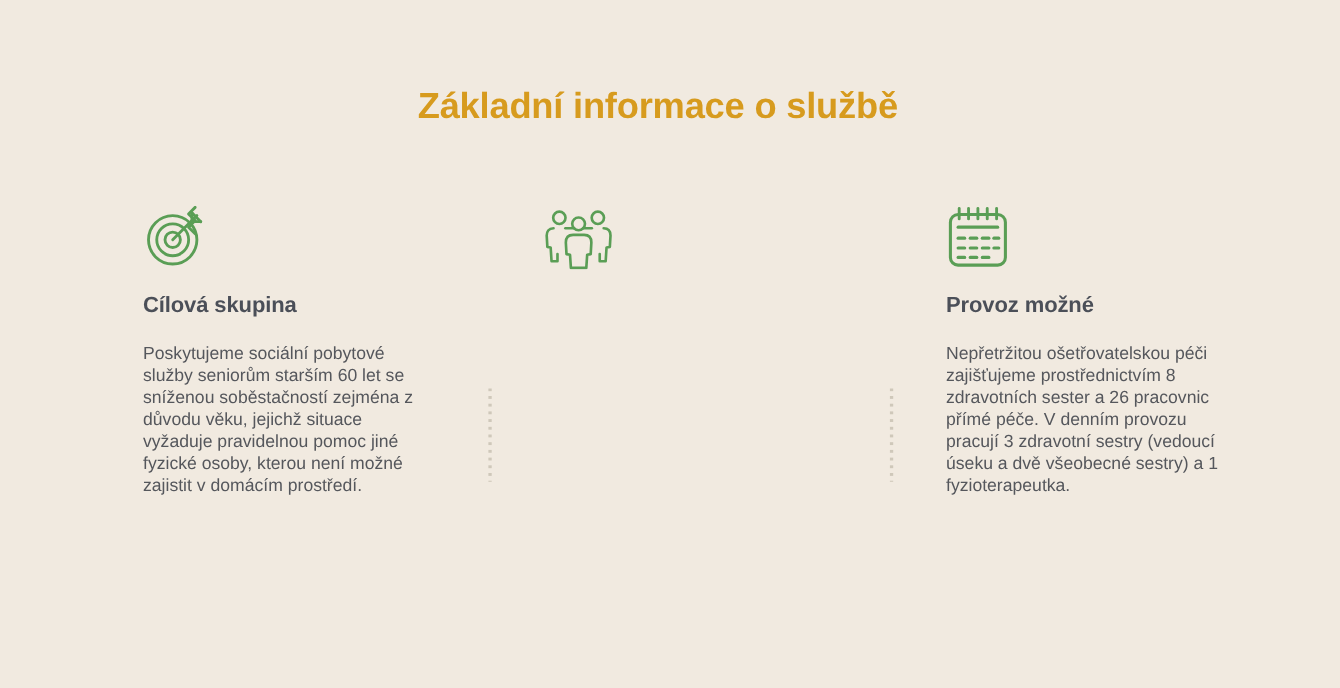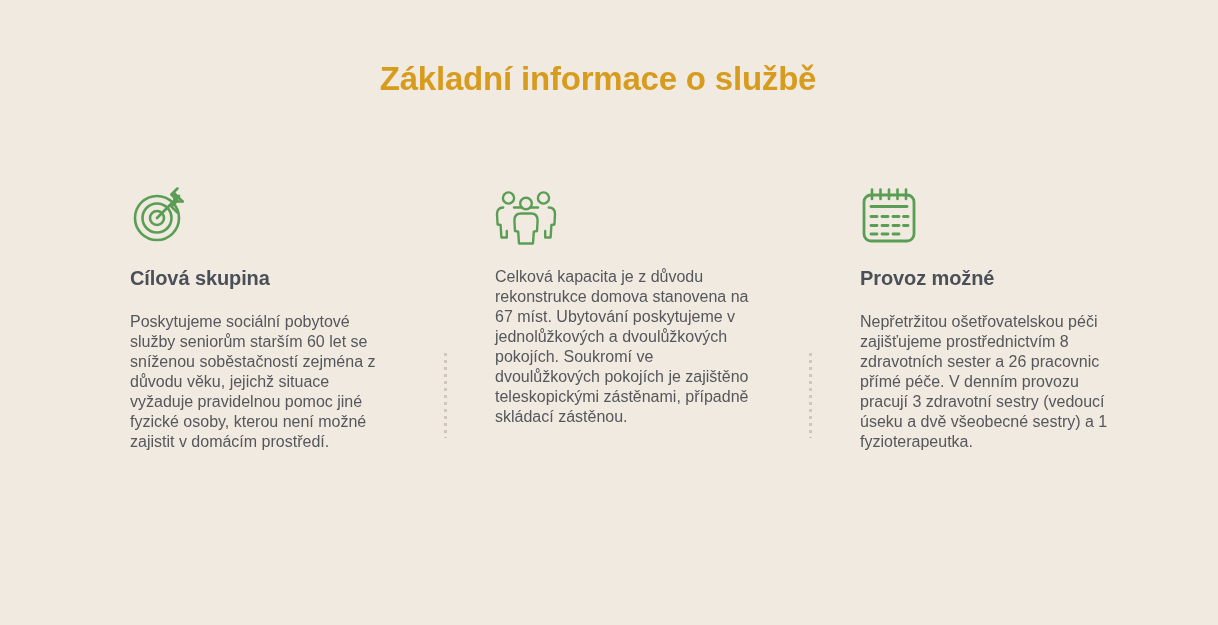--- a/index.html
+++ b/index.html
@@ -14,21 +14,21 @@
     overflow: hidden;
   }
   .page {
     position: relative;
     width: 1218px;
     height: 625px;
     background: #f1eae0;
   }
   .page-title {
     position: absolute;
-    top: 38px;
+    top: 55px;
     left: 0;
     width: 1196px;
     text-align: center;
     font-size: 33px;
     font-weight: bold;
     color: #d79b1e;
     letter-spacing: -0.2px;
   }
   .columns {
     position: absolute;
@@ -118,21 +118,20 @@
           <circle cx="13.5" cy="11" r="5.6" stroke="#5a9e55" stroke-width="2.4" fill="none"></circle>
           <path d="M8.2 20.5 C3.6 20.5 2 23.6 2 27.2 L2.6 37.5 L5.6 38 L6.4 50.5 L11.8 50.5 L11.8 44" stroke="#5a9e55" stroke-width="2.4" stroke-linecap="round" stroke-linejoin="round" fill="none"></path>
           <circle cx="48.5" cy="11" r="5.6" stroke="#5a9e55" stroke-width="2.4" fill="none"></circle>
           <path d="M53.8 20.5 C58.4 20.5 60 23.6 60 27.2 L59.4 37.5 L56.4 38 L55.6 50.5 L50.2 50.5 L50.2 44" stroke="#5a9e55" stroke-width="2.4" stroke-linecap="round" stroke-linejoin="round" fill="none"></path>
           <path d="M19 20.5 L27 20.5" stroke="#5a9e55" stroke-width="2.4" stroke-linecap="round"></path>
           <path d="M35 20.5 L43 20.5" stroke="#5a9e55" stroke-width="2.4" stroke-linecap="round"></path>
           <circle cx="31" cy="16.5" r="5.8" stroke="#5a9e55" stroke-width="2.4" fill="none"></circle>
           <path d="M26 26.5 C21 26.5 19.4 29.8 19.4 33.5 L20 44 L23.2 44.6 L24 56.5 L38 56.5 L38.8 44.6 L42 44 L42.6 33.5 C42.6 29.8 41 26.5 36 26.5 Z" stroke="#5a9e55" stroke-width="2.4" stroke-linejoin="round" fill="none"></path>
         </svg>
       </div>
-      <p class="col-body">Celková kapacita je z důvodu rekonstrukce domova stanovena na 67 míst. Ubytování poskytujeme v jednolůžkových a dvoulůžkových pokojích. Soukromí ve dvoulůžkových pokojích je zajištěno teleskopickými zástěnami, případně skládací zástěnou.</p>
     </div>
 
     <div class="divider">
       <div class="dots"></div>
     </div>
 
     <div class="col">
       <div class="icon-wrap">
         <svg width="62" height="58" viewBox="0 0 62 58" fill="none" xmlns="http://www.w3.org/2000/svg">
           <rect x="4" y="8" width="50" height="46" rx="7" stroke="#5a9e55" stroke-width="2.8" fill="none"></rect>

